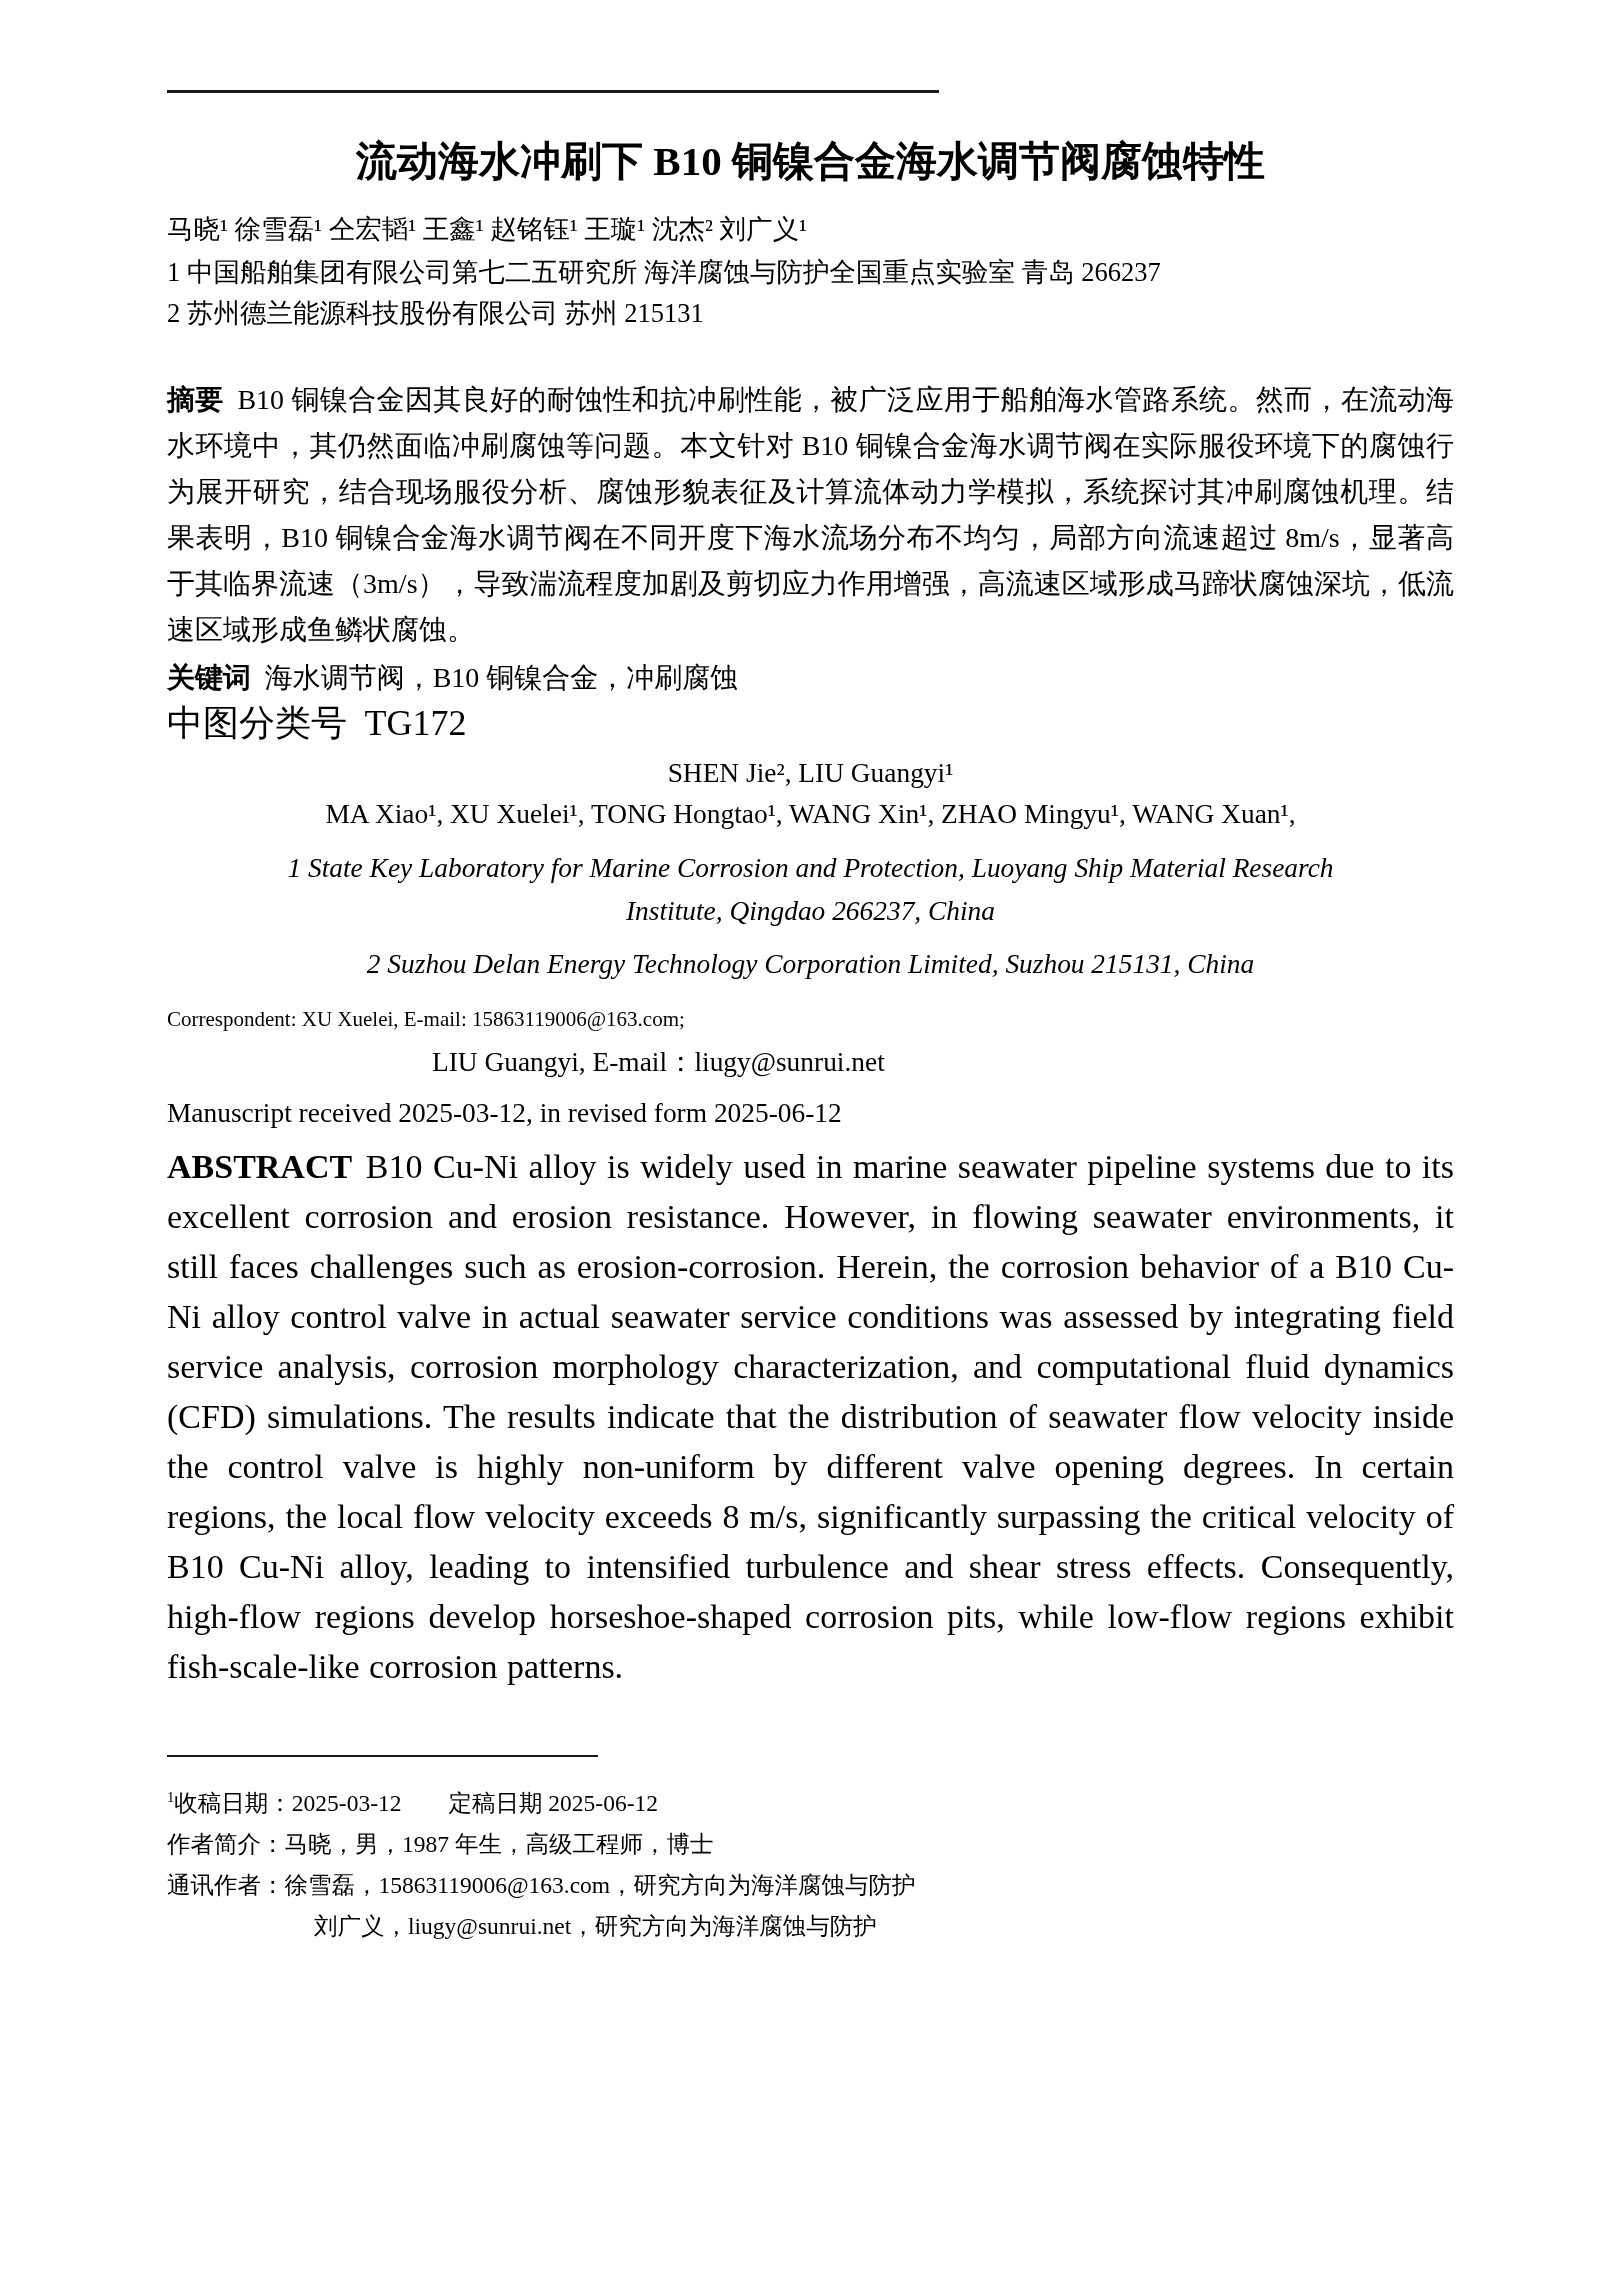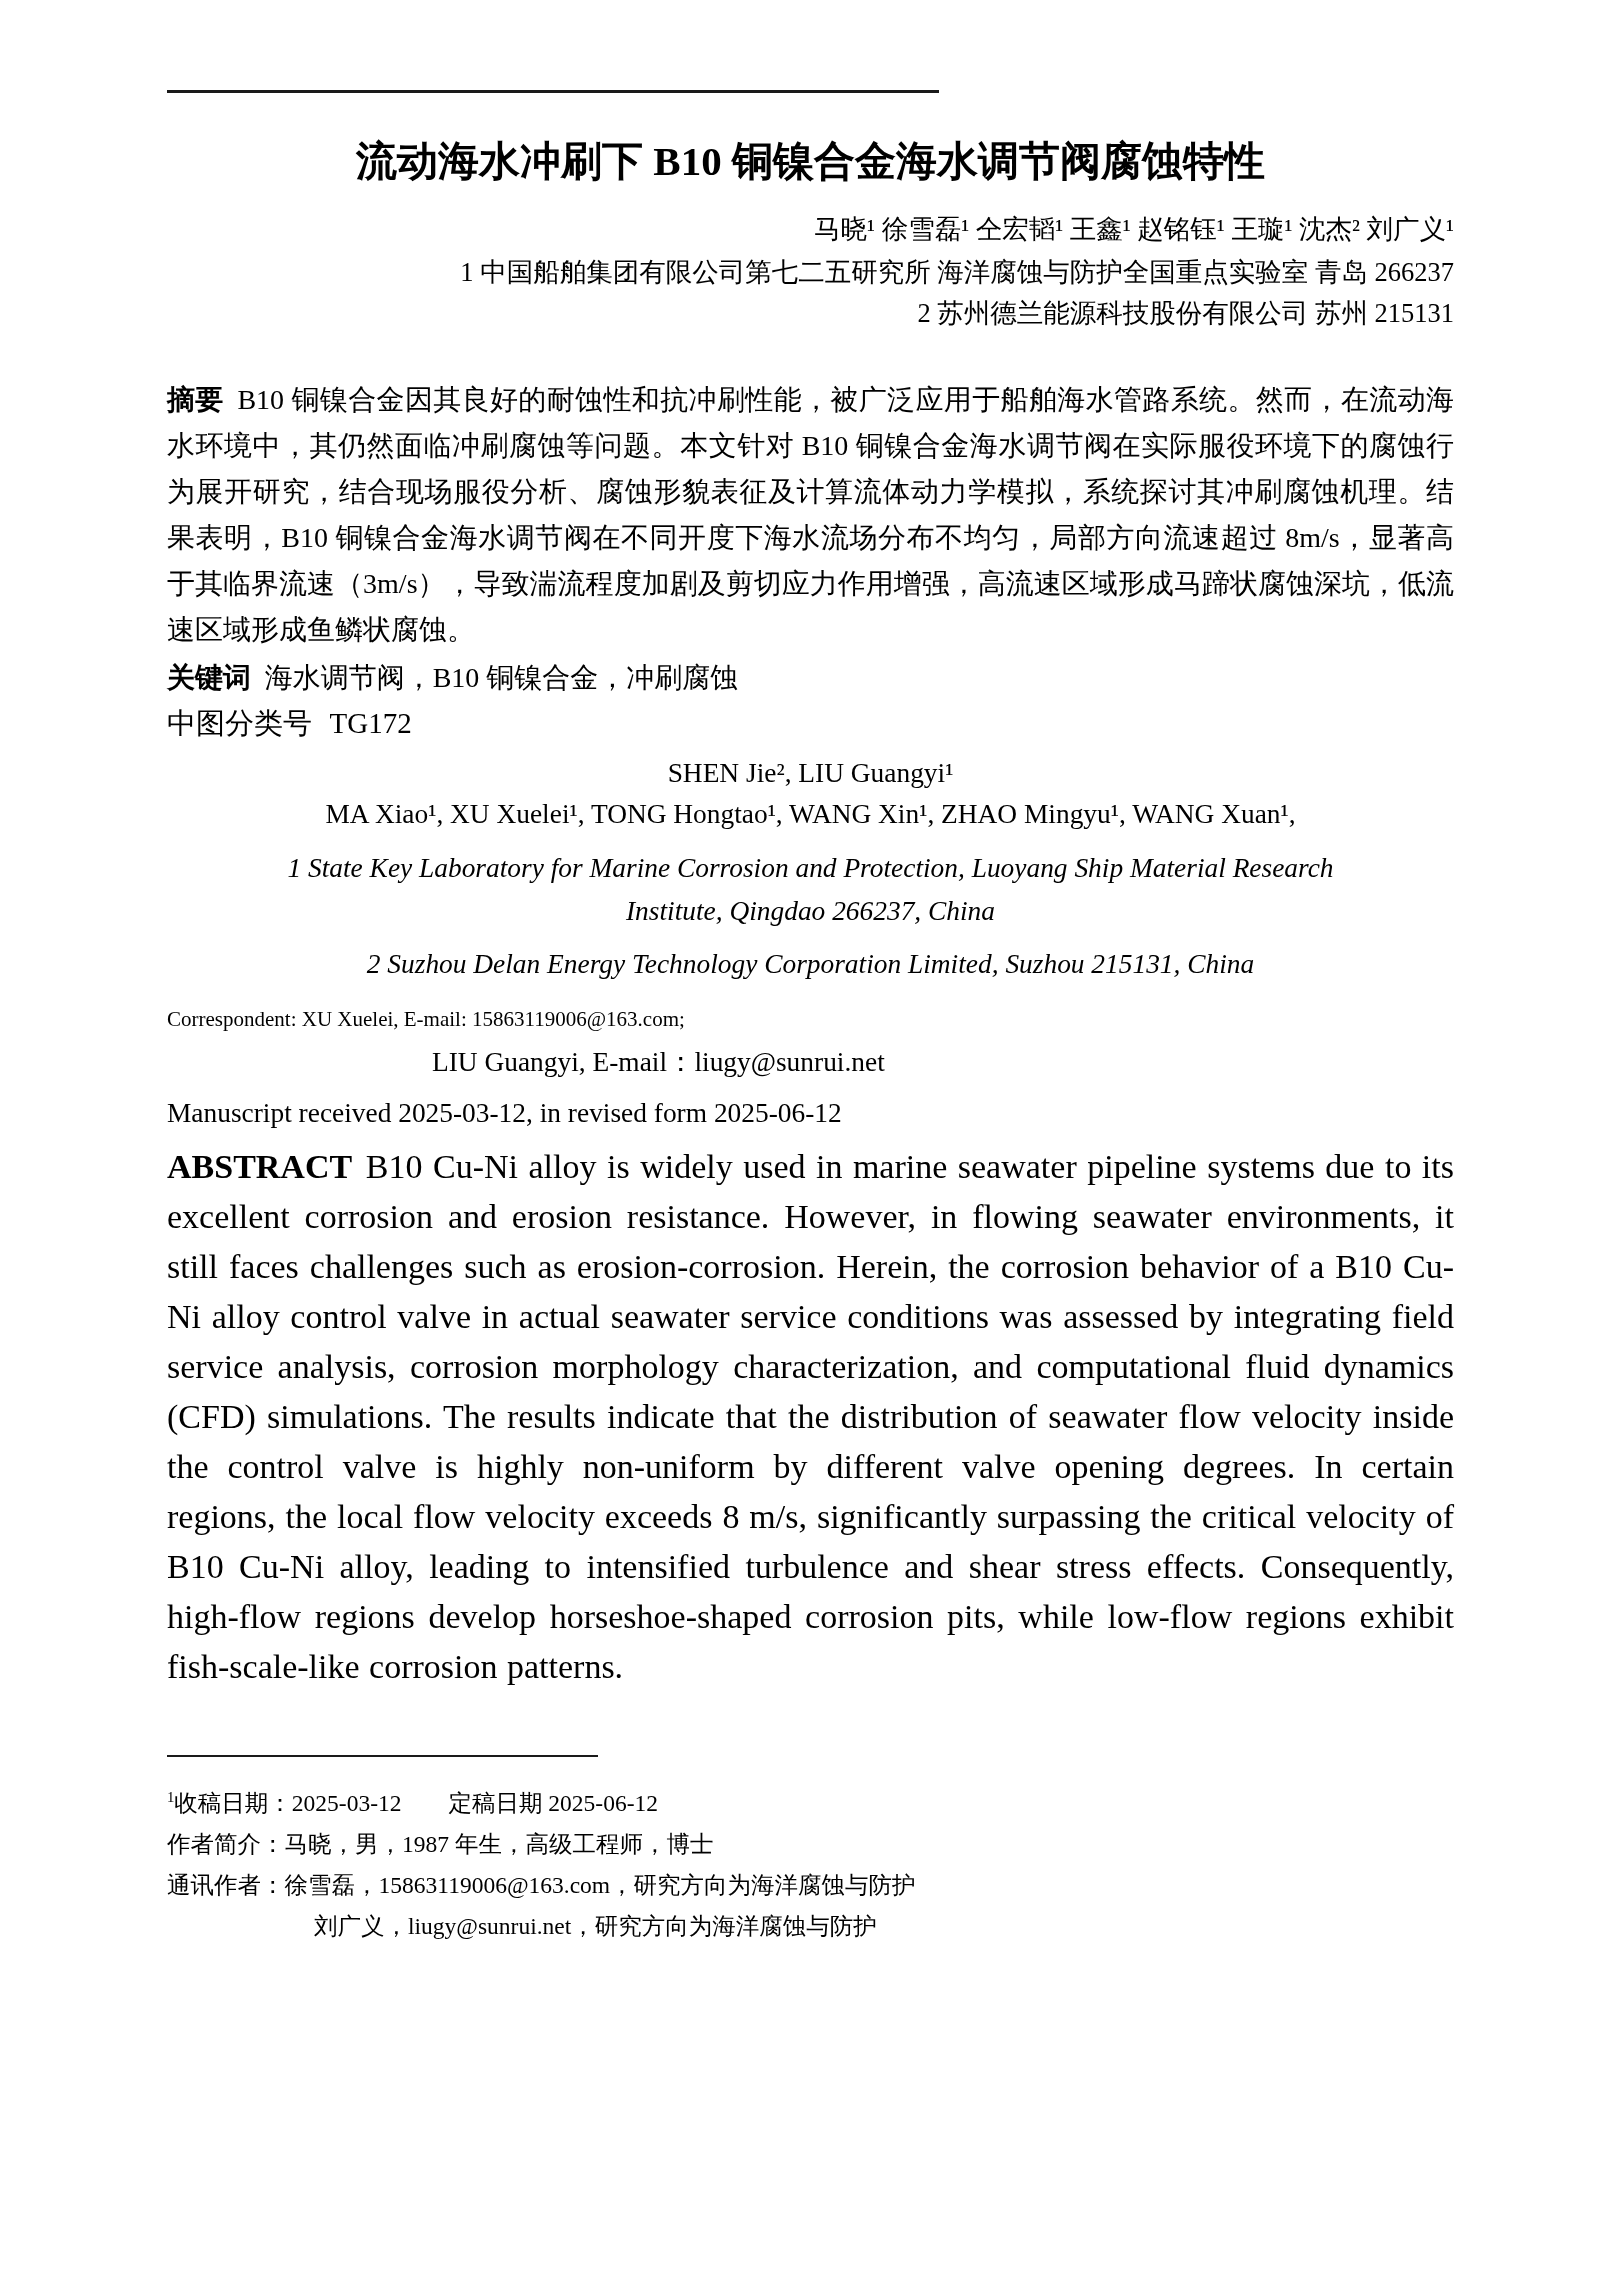--- a/index.html
+++ b/index.html
@@ -26,33 +26,33 @@
   }
   .title-zh {
     font-size: 41px;
     font-weight: bold;
     text-align: center;
     line-height: 63px;
     margin-bottom: 13.7px;
   }
   .title-zh .t-line { display: block; }
   .title-zh sup { font-size: 23.5px; font-weight: bold; }
-  .center { text-align: right; }
+  .center { text-align: left; }
   .authors-zh { font-size: 26.5px; line-height: 45px; }
   .affil-zh { font-size: 26.5px; line-height: 41px; }
   .abstract-zh {
     font-size: 28px;
     line-height: 46px;
     text-align: justify;
     margin-top: 43px;
   }
   .abstract-zh .label { font-weight: bold; margin-right: 13.7px; }
   .kw-line { font-size: 28px; line-height: 46px; margin-top: 2px; }
   .kw-line .label { font-weight: bold; margin-right: 13.7px; }
-  .clc-line { font-size: 29px; line-height: 45px; }
+  .clc-line { font-size: 36px; line-height: 45px; }
   .clc-line .label { margin-right: 17.6px; }
   .title-en {
     font-size: 30px;
     font-weight: bold;
     text-align: center;
     line-height: 45px;
     margin-top: 9.8px;
   }
   .title-en .t-line { display: block; }
   .authors-en { font-size: 27.4px; text-align: center; line-height: 41px; margin-top: 7.8px; }

